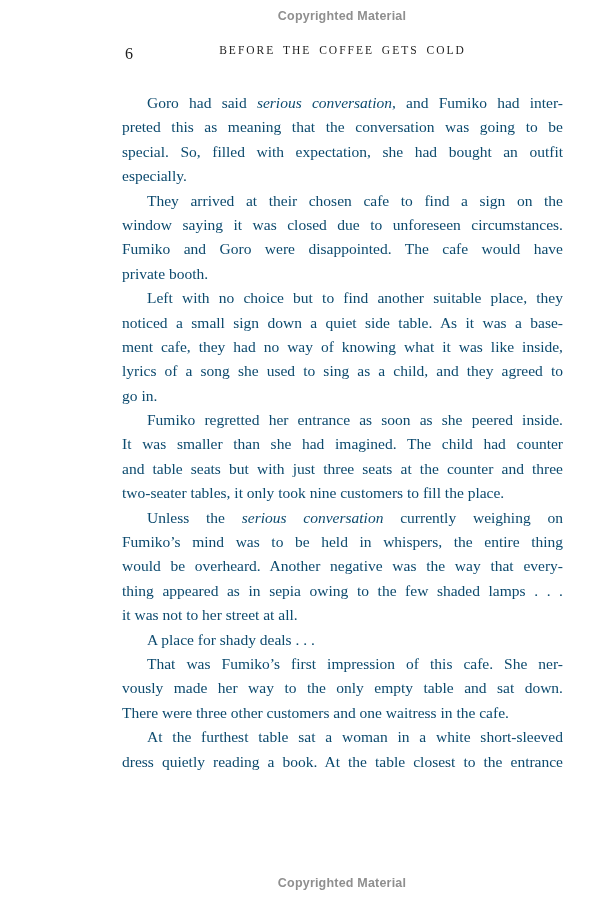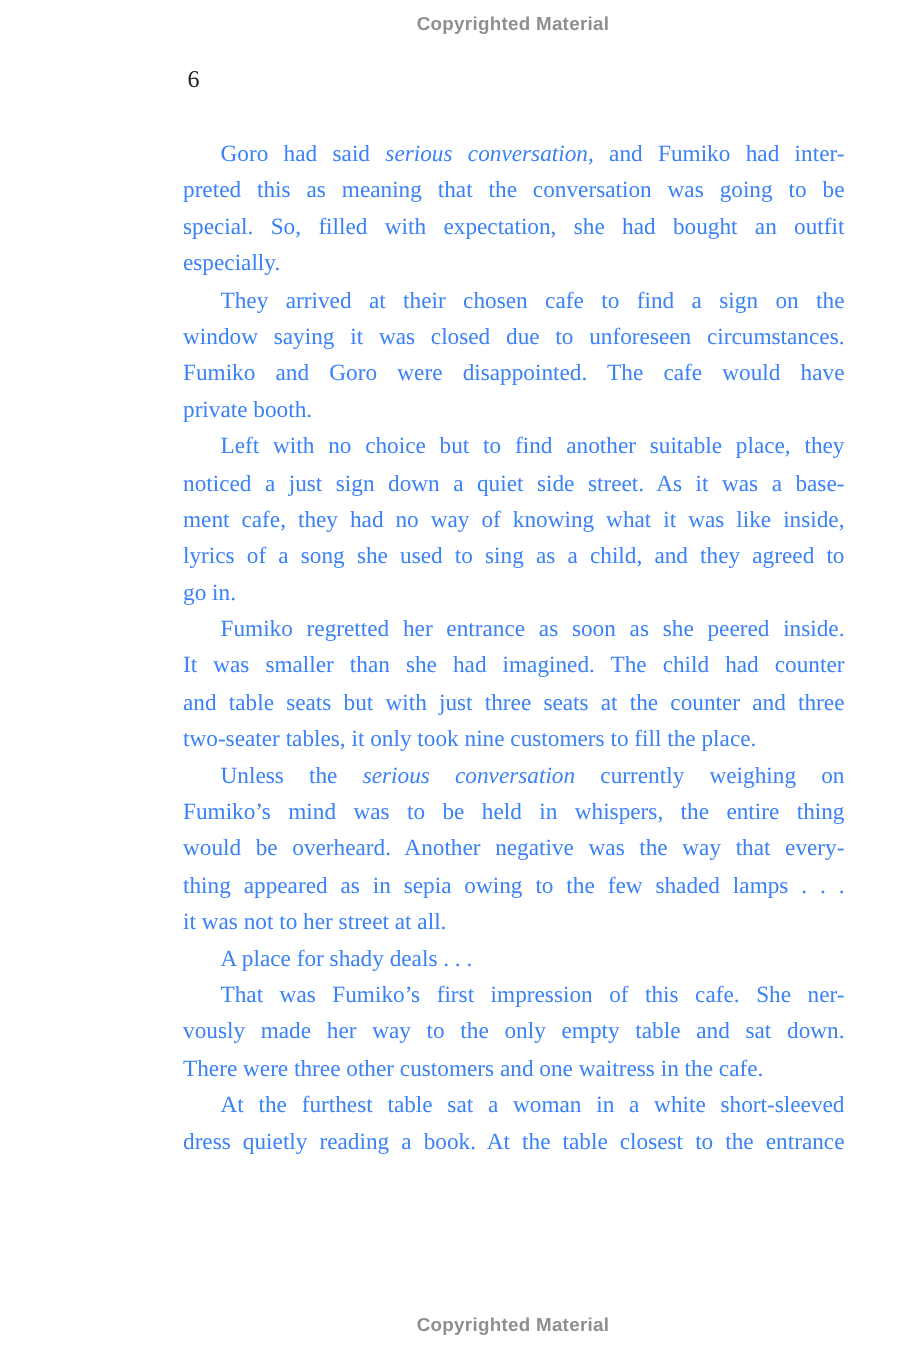--- a/index.html
+++ b/index.html
@@ -42,21 +42,21 @@
     letter-spacing: 2px;
     word-spacing: 3px;
     color: #1e1e1e;
     font-weight: 400;
   }
 
   .body-text {
     position: absolute; left: 80px; top: 91px;
     width: 441px;
     font-size: 15.5px;
-    color: #3b82f6;
+    color: #0c4a6e;
   }
   .para { margin: 0; padding: 0; }
   .line {
     height: 24.4px;
     line-height: 24.4px;
   }
   .line.just {
     text-align: justify;
     text-align-last: justify;
   }
@@ -65,38 +65,39 @@
 </style>
 </head>
 <body>
 
 <div class="page">
 
   <div class="copyright top">Copyrighted Material</div>
 
   <div class="page-header">
     <span class="page-number">6</span>
+    <div class="running-title">BEFORE THE COFFEE GETS COLD</div>
   </div>
 
   <div class="body-text">
       <div class="para">
         <div class="line indent just"><span>Goro had said </span><i>serious conversation</i><span>, and Fumiko had inter-</span></div>
         <div class="line just"><span>preted this as meaning that the conversation was going to be</span></div>
         <div class="line just"><span>special. So, filled with expectation, she had bought an outfit</span></div>
         <div class="line"><span>especially.</span></div>
       </div>
       <div class="para">
         <div class="line indent just"><span>They arrived at their chosen cafe to find a sign on the</span></div>
         <div class="line just"><span>window saying it was closed due to unforeseen circumstances.</span></div>
         <div class="line just"><span>Fumiko and Goro were disappointed. The cafe would have</span></div>
         <div class="line"><span>private booth.</span></div>
       </div>
       <div class="para">
         <div class="line indent just"><span>Left with no choice but to find another suitable place, they</span></div>
-        <div class="line just"><span>noticed a just sign down a quiet side street. As it was a base-</span></div>
+        <div class="line just"><span>noticed a small sign down a quiet side table. As it was a base-</span></div>
         <div class="line just"><span>ment cafe, they had no way of knowing what it was like inside,</span></div>
         <div class="line just"><span>lyrics of a song she used to sing as a child, and they agreed to</span></div>
         <div class="line"><span>go in.</span></div>
       </div>
       <div class="para">
         <div class="line indent just"><span>Fumiko regretted her entrance as soon as she peered inside.</span></div>
         <div class="line just"><span>It was smaller than she had imagined. The child had counter</span></div>
         <div class="line just"><span>and table seats but with just three seats at the counter and three</span></div>
         <div class="line"><span>two-seater tables, it only took nine customers to fill the place.</span></div>
       </div>

